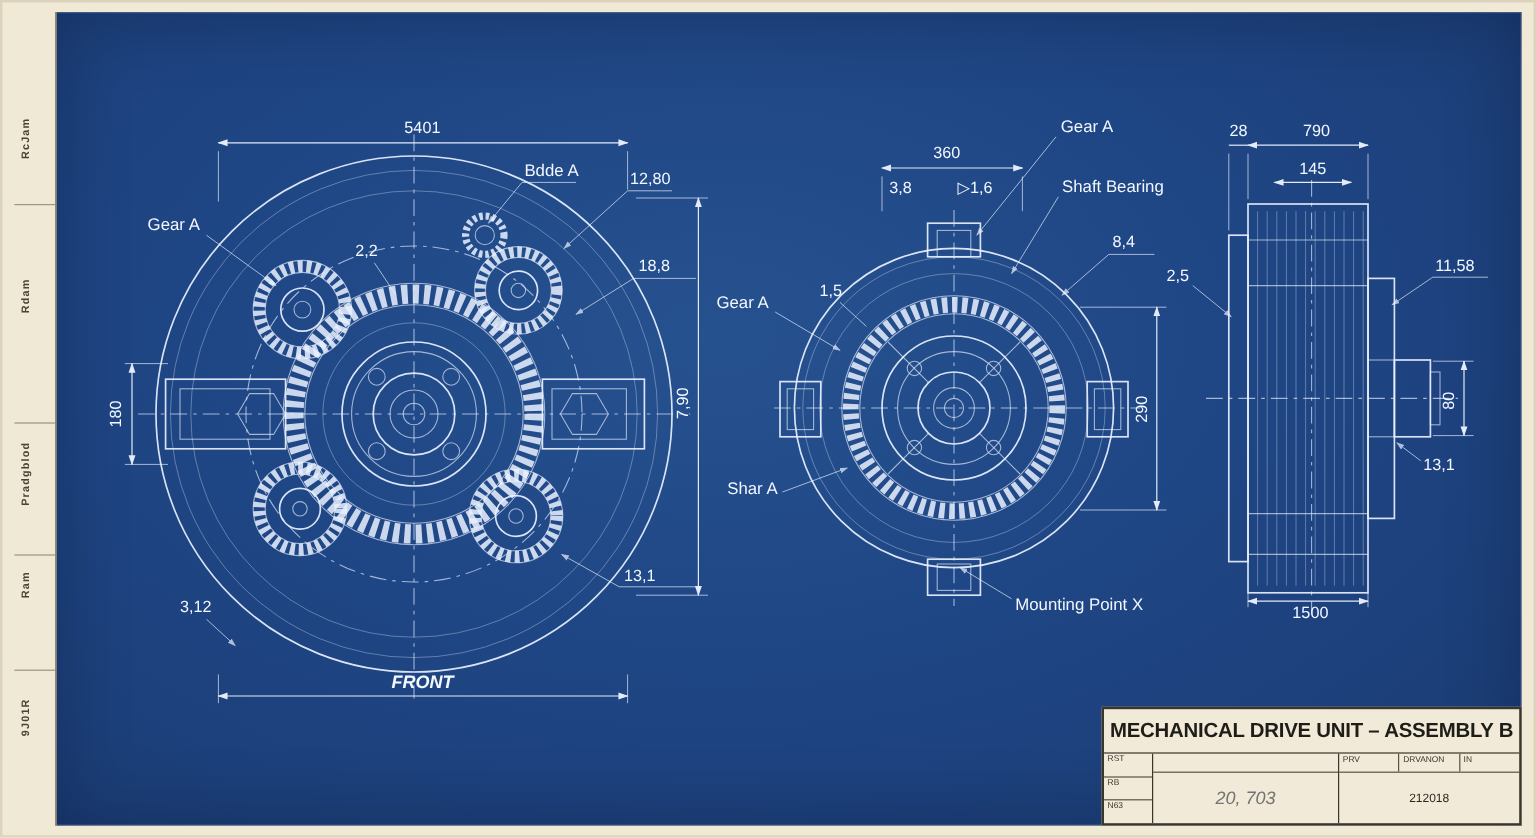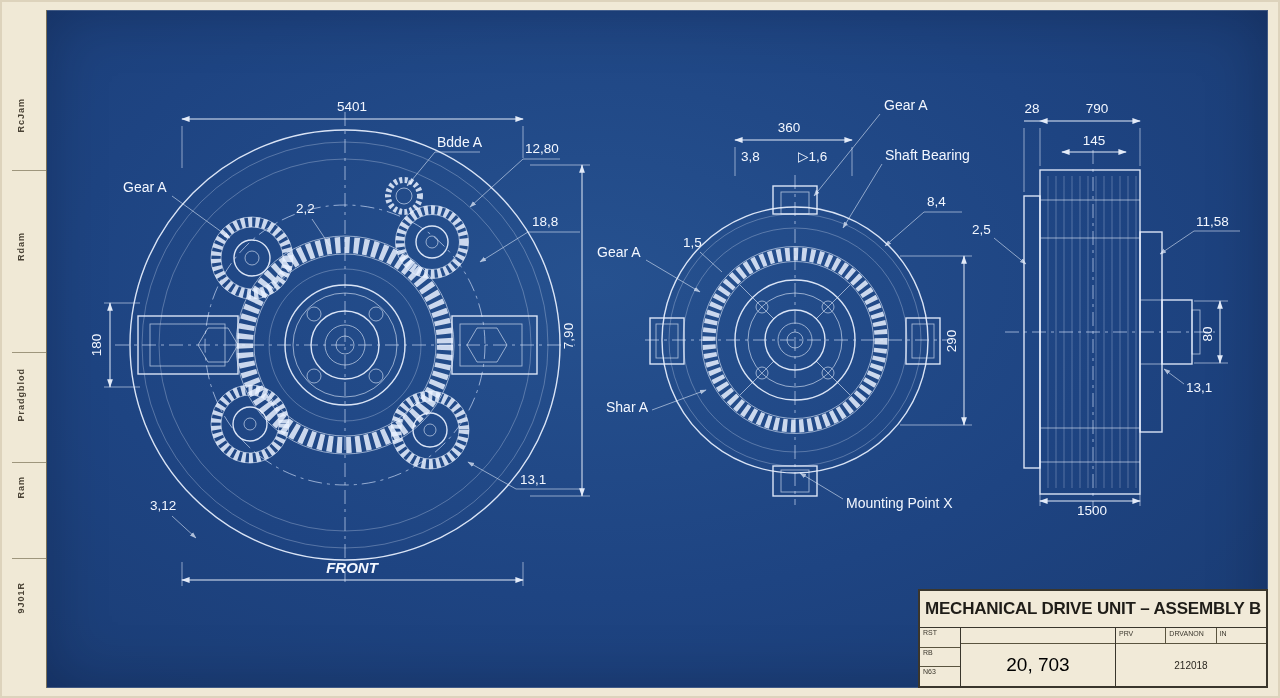--- a/index.html
+++ b/index.html
@@ -43,21 +43,21 @@
     height:36px;display:flex;align-items:center;justify-content:center;
     font-weight:bold;font-size:17px;letter-spacing:-.2px;border-bottom:1px solid #3a362c;
     white-space:nowrap;
   }
   .tb-low{display:flex;height:58px;}
   .tb-colA{width:40px;border-right:1px solid #3a362c;display:flex;flex-direction:column;}
   .tb-colA div{flex:1;border-bottom:1px solid #5a543f;font-size:7px;padding:1px 0 0 3px;color:#3a362c;}
   .tb-colA div:last-child{border-bottom:none;}
   .tb-colB{flex:1;border-right:1px solid #3a362c;display:flex;flex-direction:column;}
   .tb-colB .hd{height:15px;border-bottom:1px solid #5a543f;}
-  .tb-colB .val{flex:1;display:flex;align-items:center;justify-content:center;font-size:19px;color:#000000;}
+  .tb-colB .val{flex:1;display:flex;align-items:center;justify-content:center;font-size:15px;color:#737373;font-style:italic;}
   .tb-colC{width:150px;display:flex;flex-direction:column;}
   .tb-colC .hd{height:15px;border-bottom:1px solid #5a543f;display:flex;}
   .tb-colC .hd span{font-size:7px;color:#3a362c;padding:2px 0 0 3px;border-right:1px solid #5a543f;flex:1;overflow:hidden;white-space:nowrap;}
   .tb-colC .hd span:last-child{border-right:none;}
   .tb-colC .val{flex:1;display:flex;align-items:center;justify-content:center;font-size:10px;color:#2a2720;}
 </style>
 </head>
 <body>
 
 <div class="sheet">

